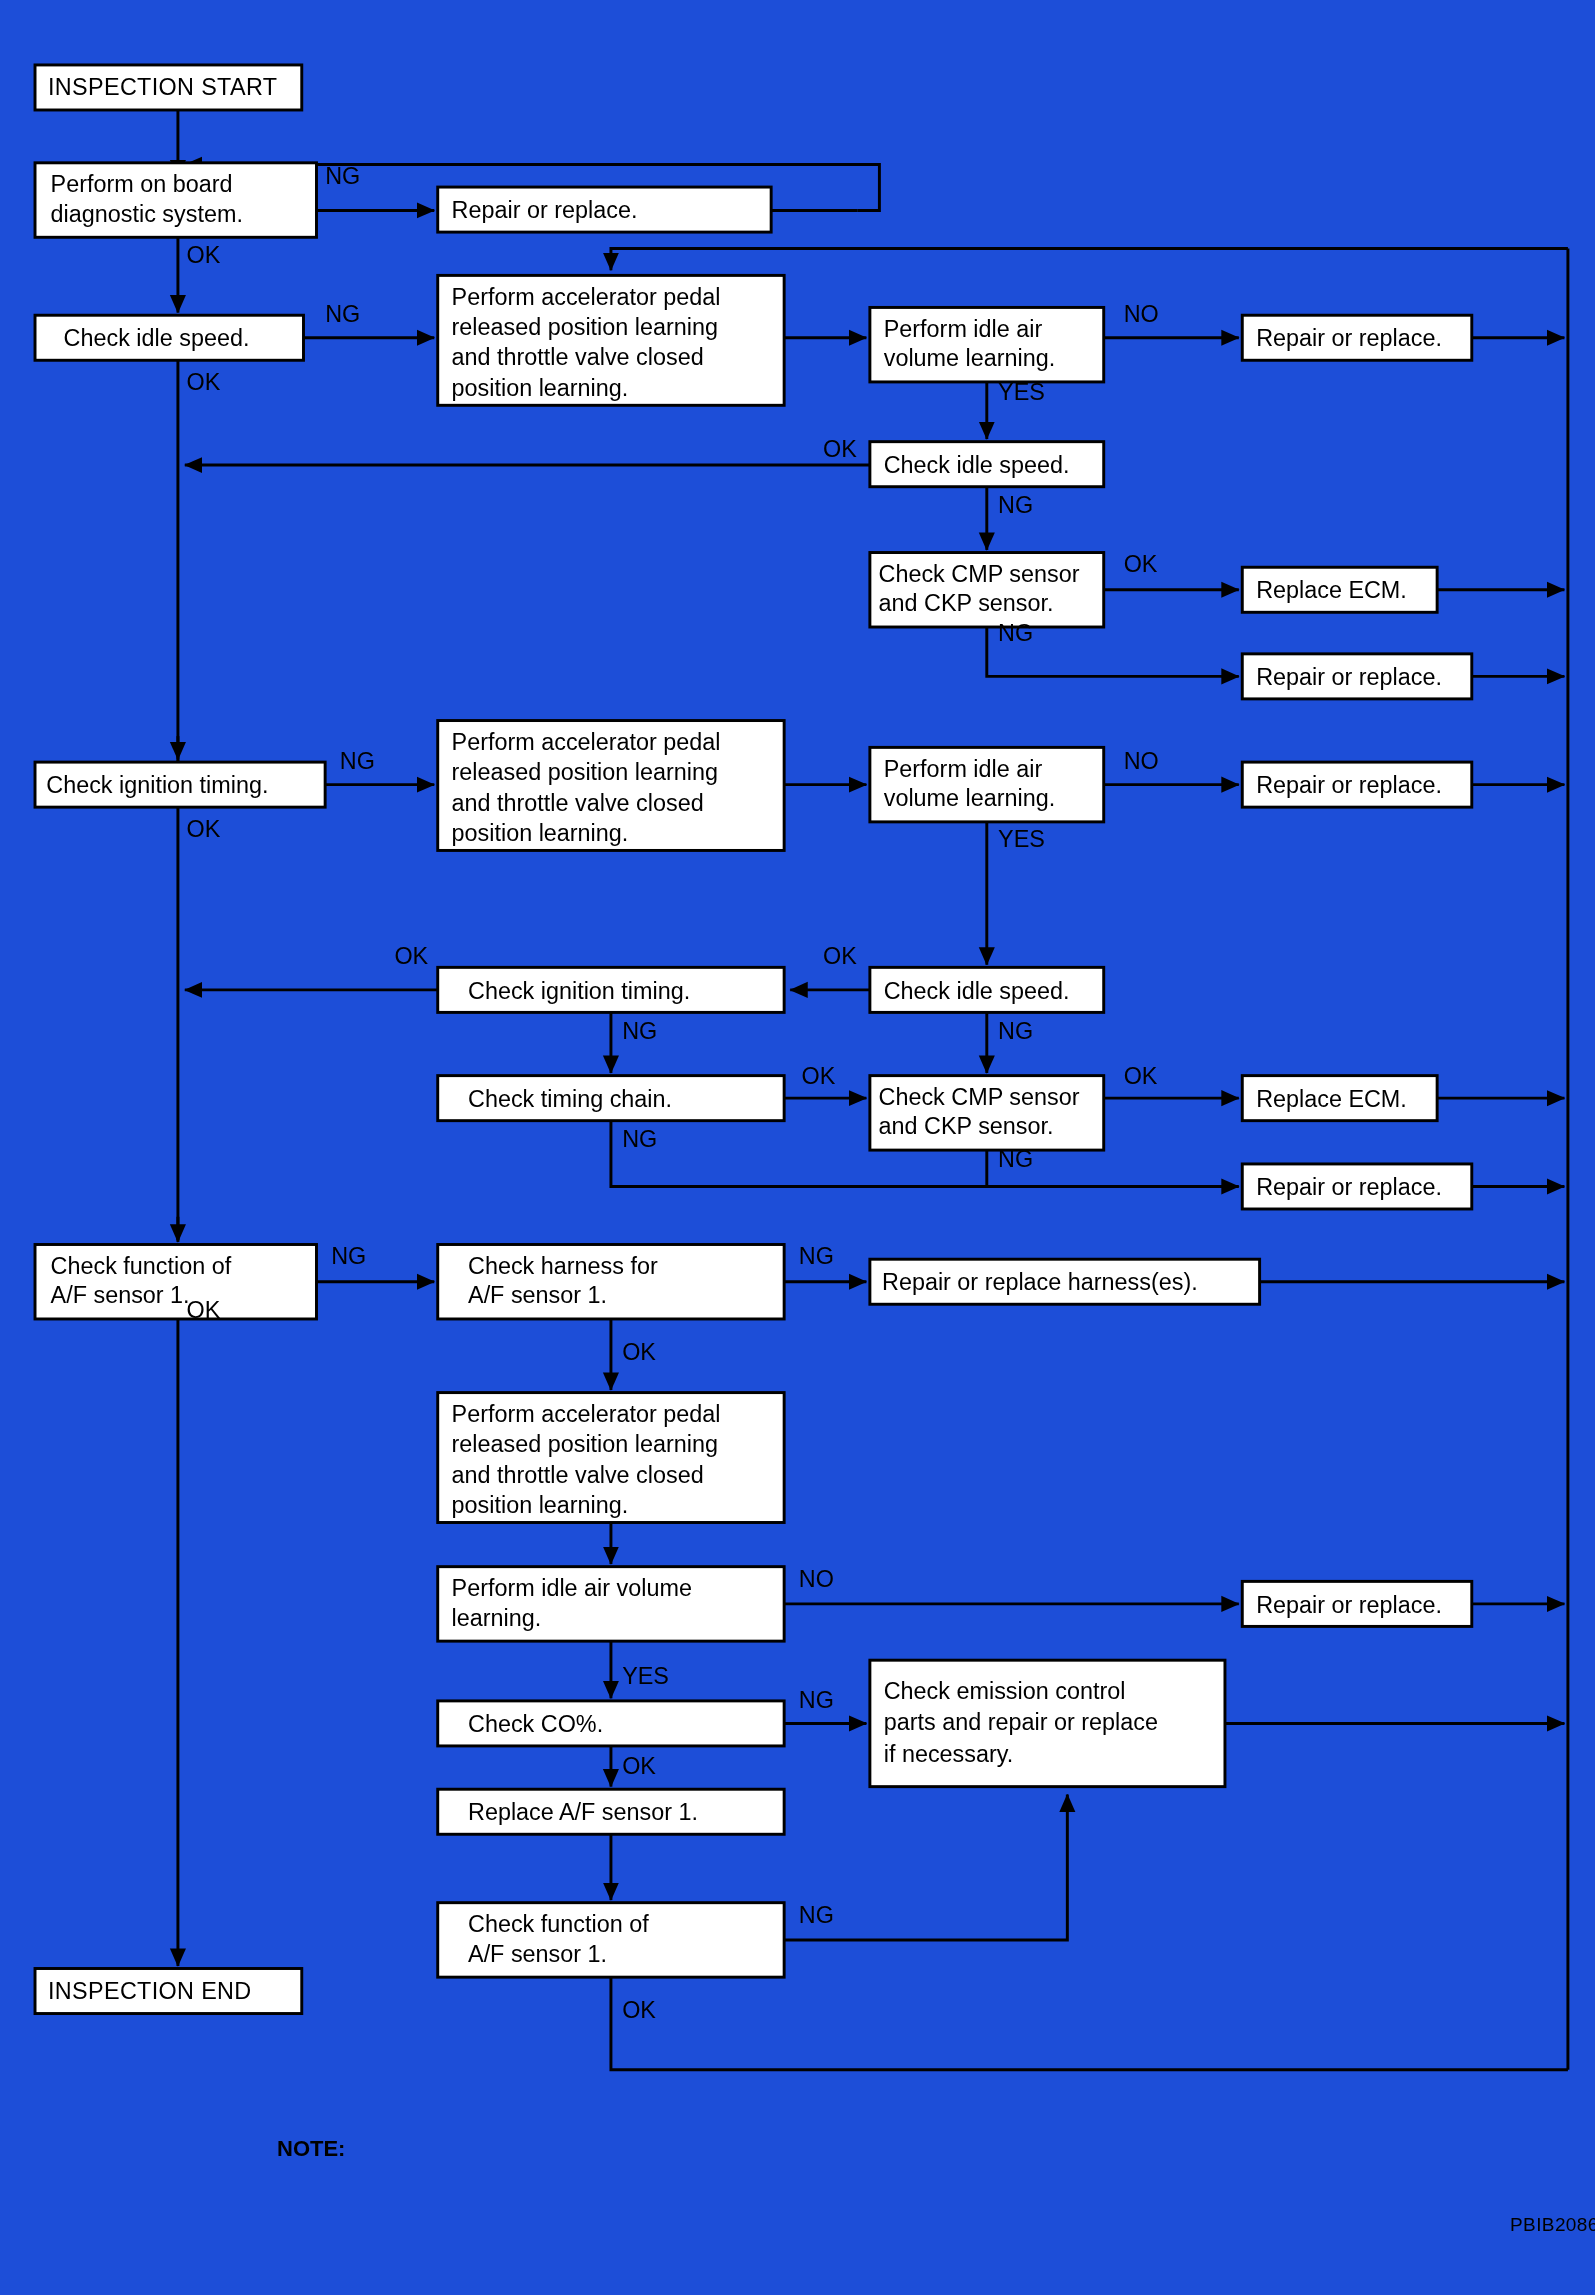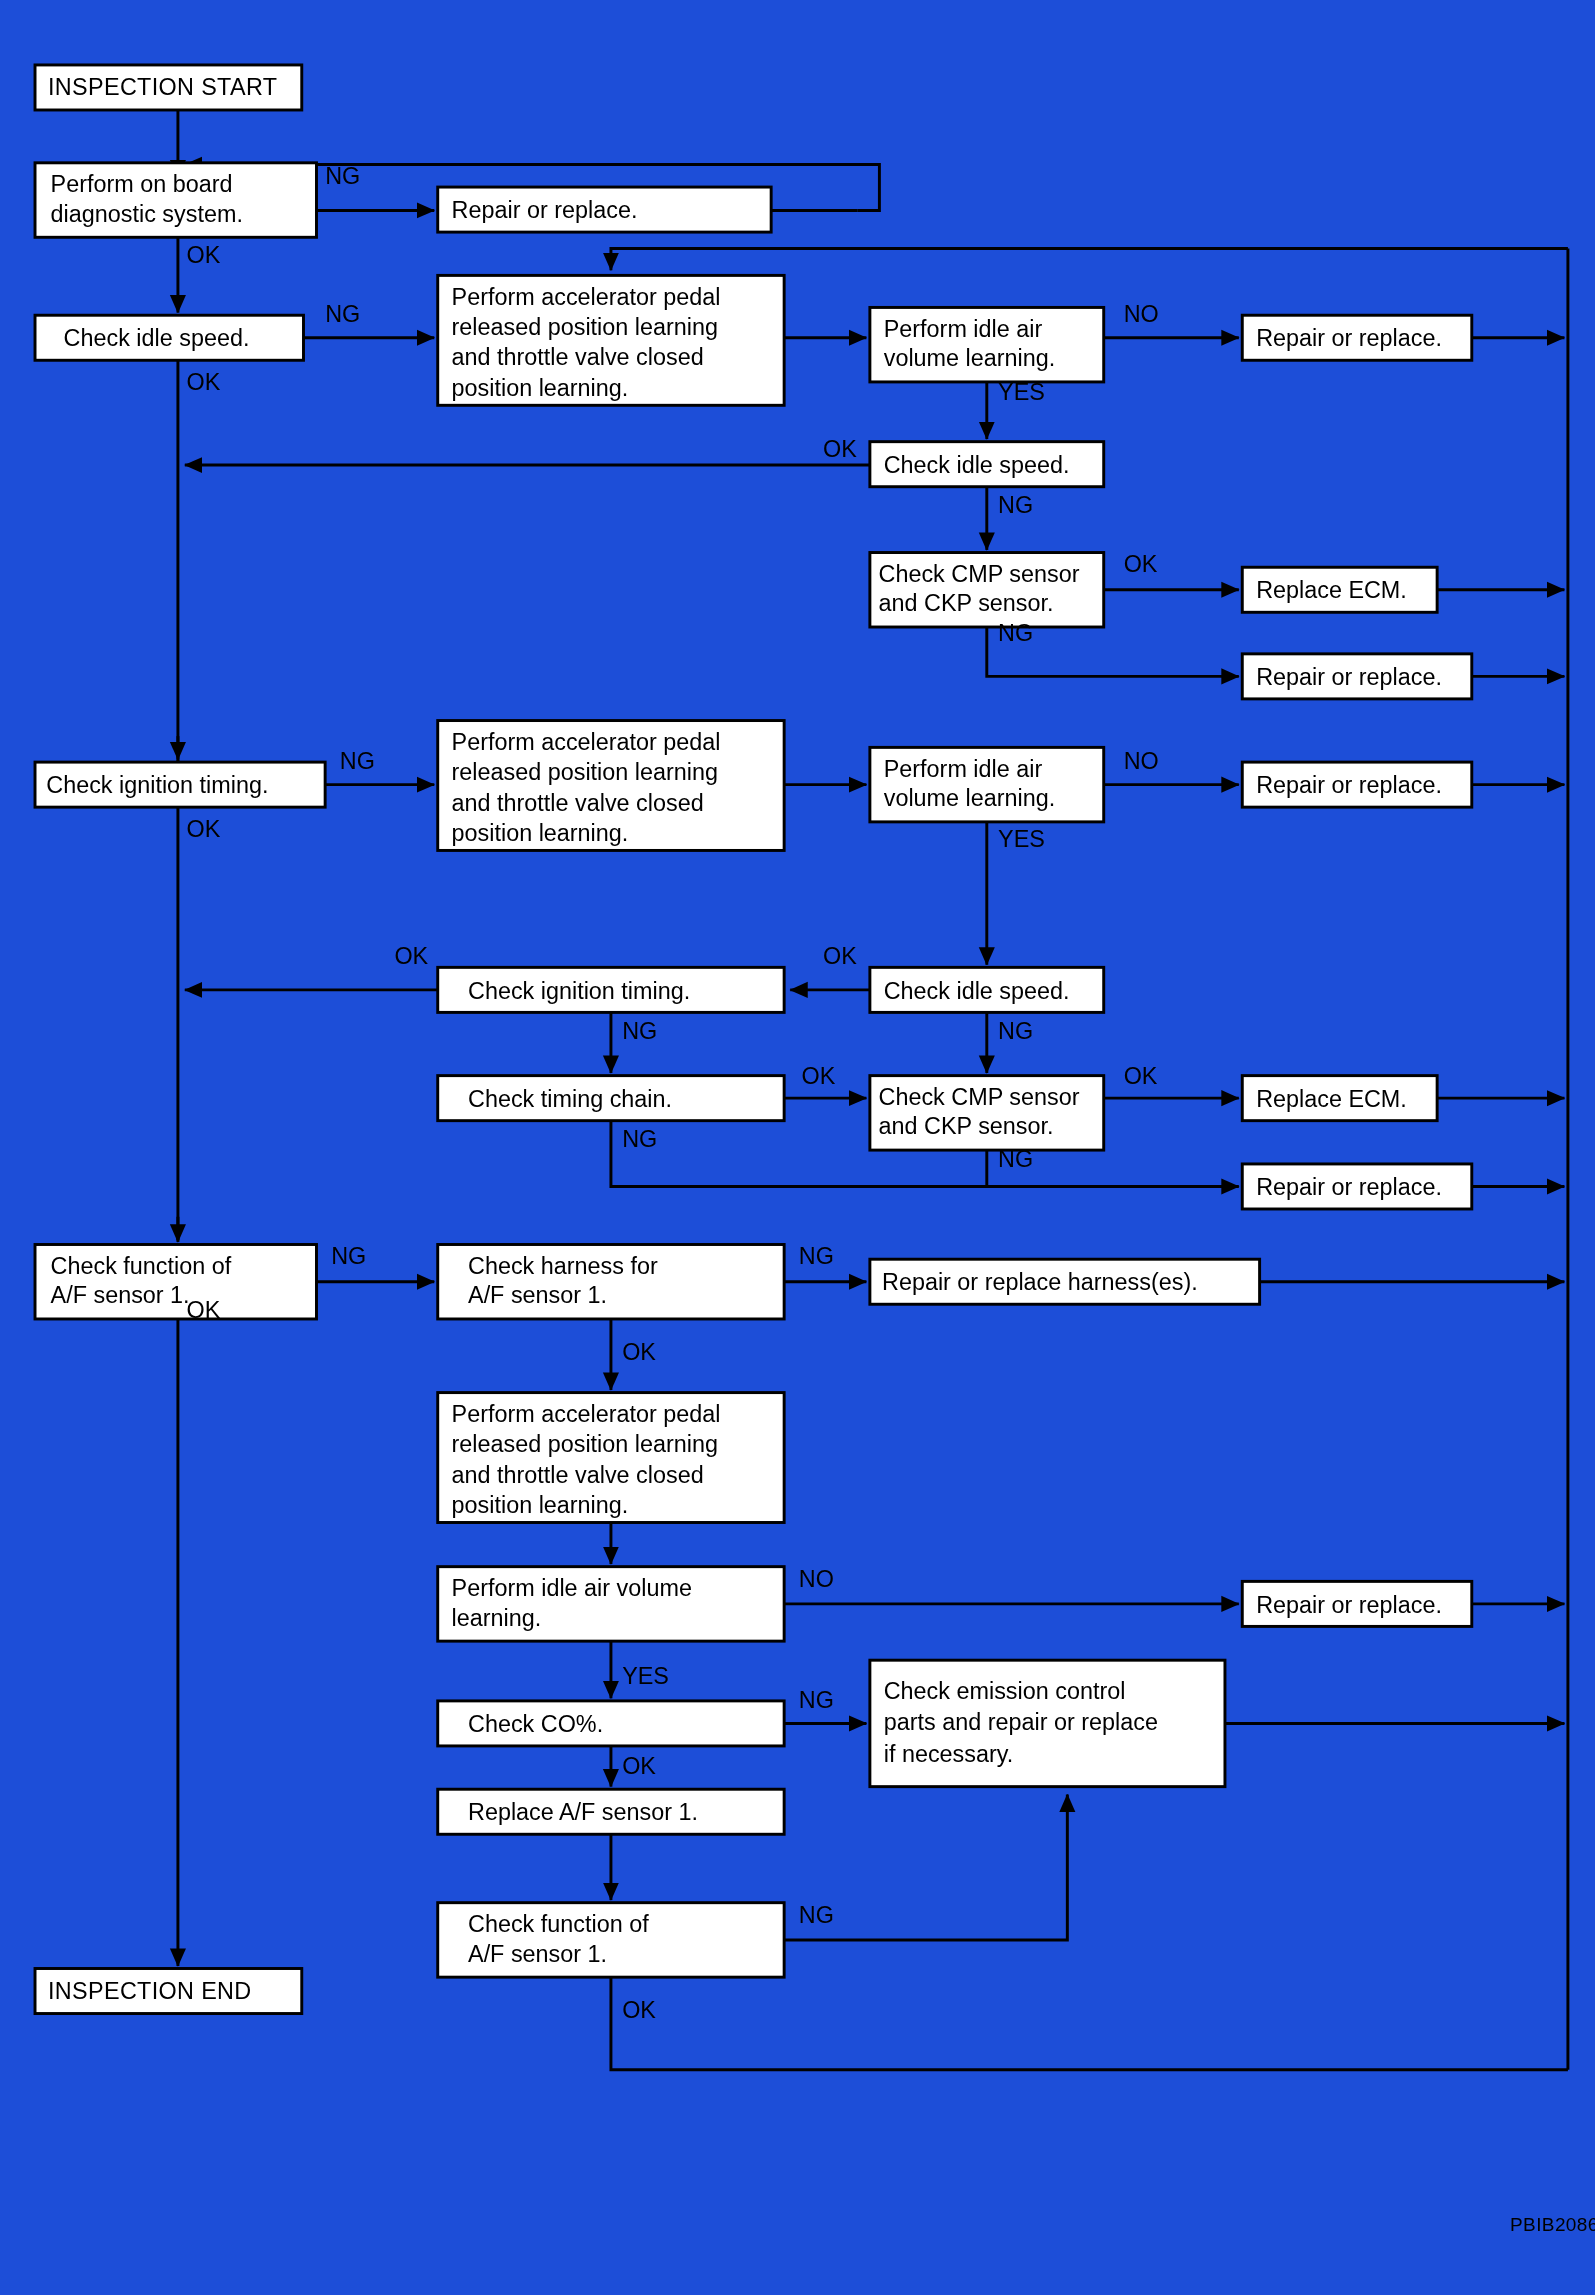--- a/index.html
+++ b/index.html
@@ -234,20 +234,21 @@
   <text class="edgelbl" x="718" y="2330">OK</text>
   <path class="ln" d="M705,2283 L705,2390 L1810,2390"></path>
 
   <path class="ln" d="M1810,287 L1810,2390"></path>
 
   <rect class="bx" x="40" y="2273" width="308" height="52"></rect>
   <text class="term" x="55" y="2308">INSPECTION END</text>
 </svg>
 
 <div class="note" style="left:277px; top:2075px; width:1230px;">
+  <div>NOTE:</div>
   
   
   
 </div>
 
 <div class="figcode" style="left:1462px; top:2214px;margin-left:48px;">PBIB2086E</div>
 
 </div>
 
 

